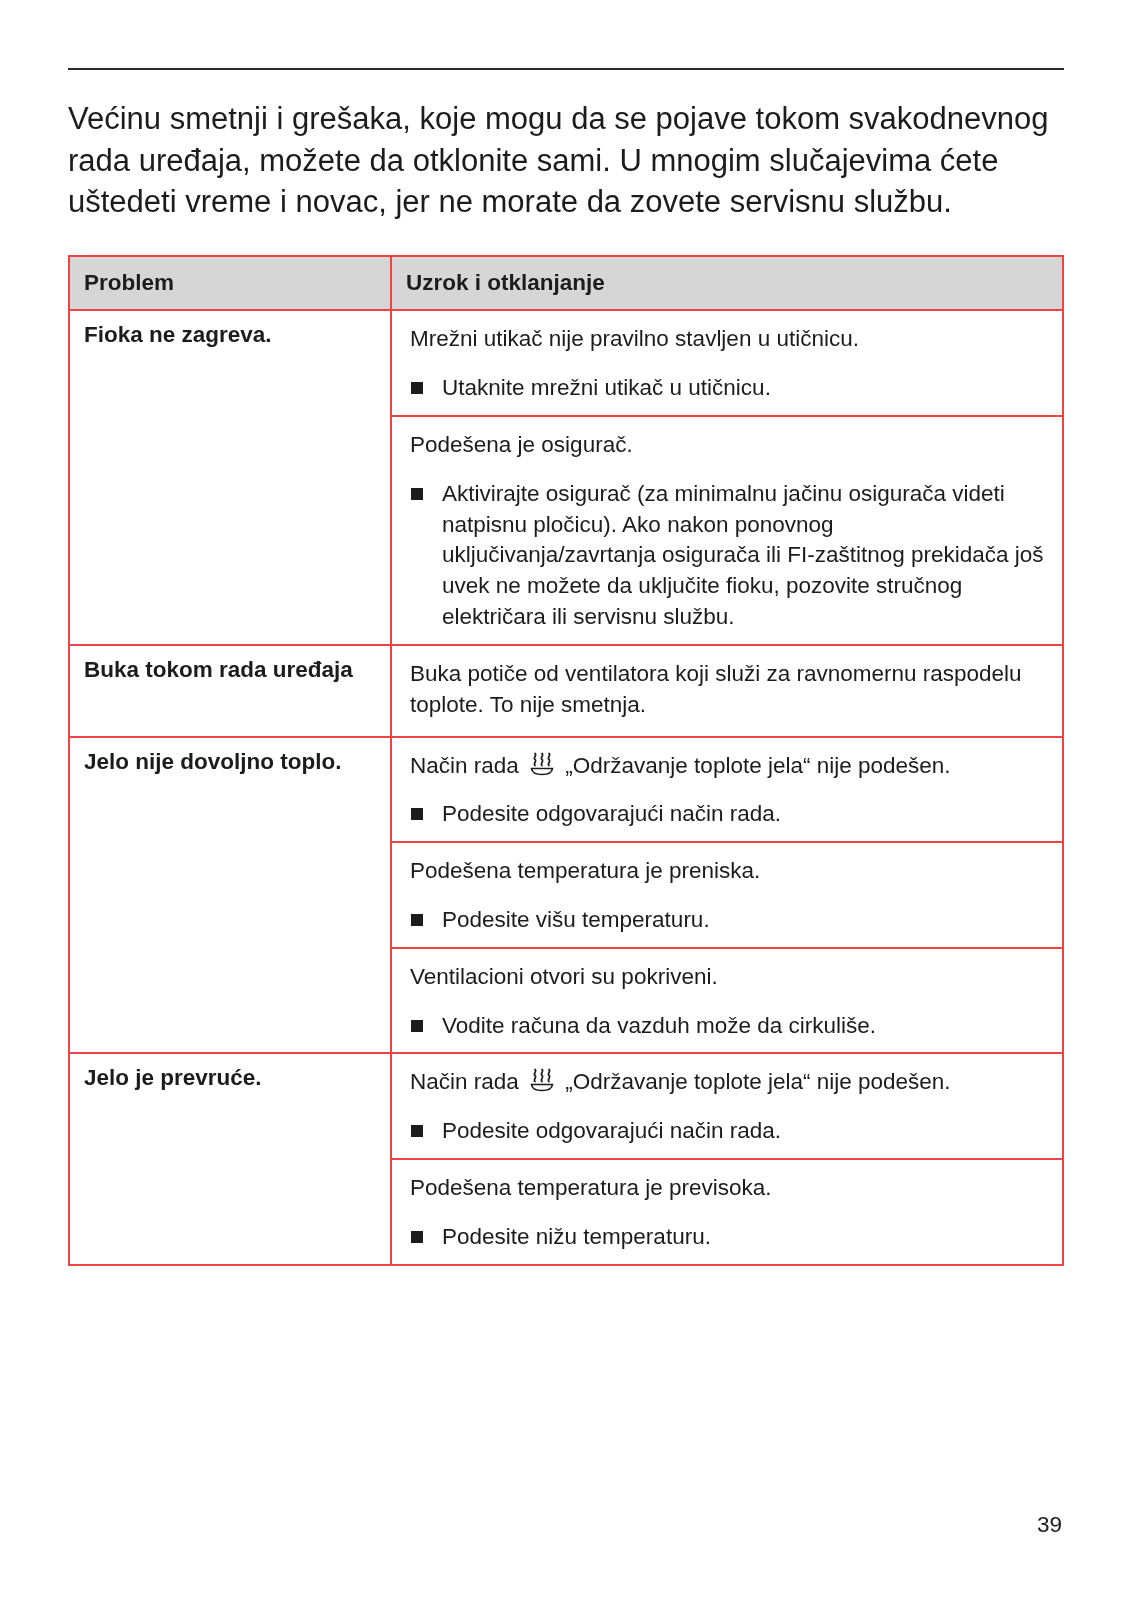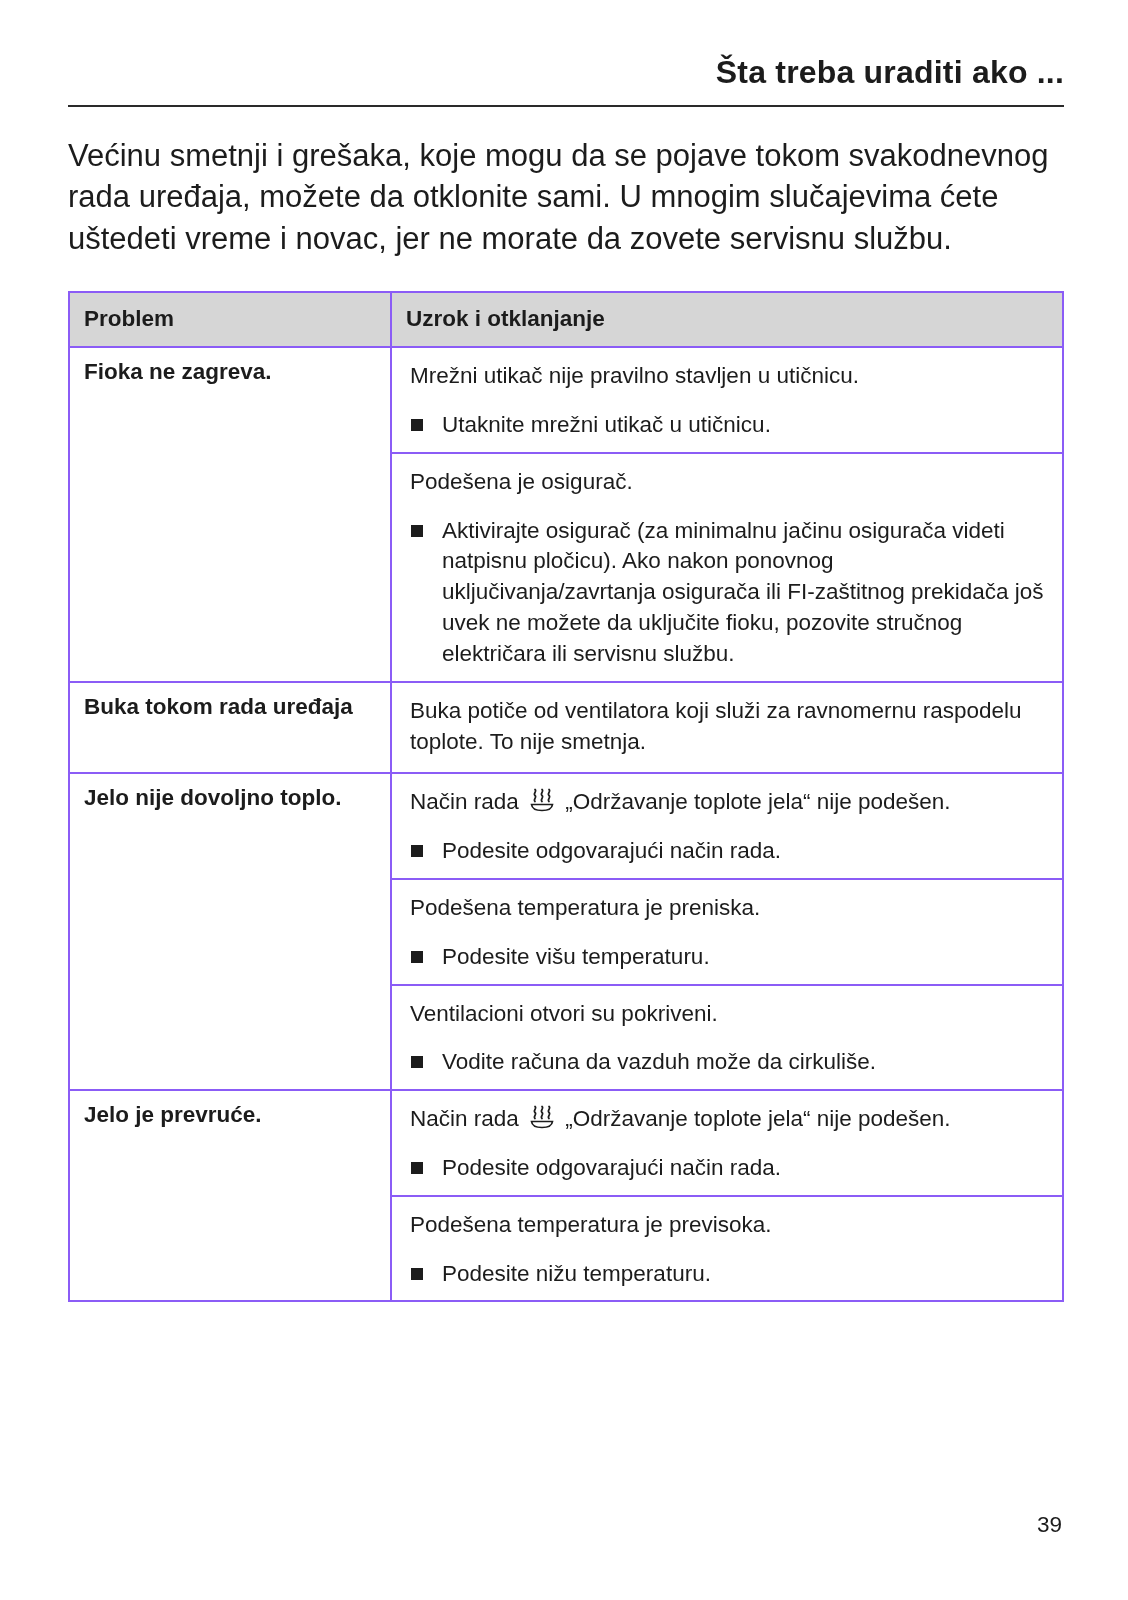--- a/index.html
+++ b/index.html
@@ -40,21 +40,21 @@
   }
   table.ts-table {
     margin-top: 32px;
     width: 100%;
     border-collapse: collapse;
     font-size: 22.5px;
     line-height: 1.37;
   }
   table.ts-table th,
   table.ts-table td {
-    border: 2px solid #8b5cf6;
+    border: 2px solid #ef4444;
     vertical-align: top;
     text-align: left;
     padding: 9px 14px 11px 14px;
     box-sizing: border-box;
   }
   table.ts-table thead th {
     background: #d6d6d6;
     font-weight: bold;
     padding-top: 11px;
     padding-bottom: 11px;
@@ -95,21 +95,20 @@
     bottom: 62px;
     font-size: 22.5px;
   }
 </style>
 </head>
 <body>
 
 <div class="page">
   <div class="content">
 
-    <h1 class="page-title">Šta treba uraditi ako ...</h1>
     <hr class="title-rule">
 
     <div class="intro">
       <p>Većinu smetnji i grešaka, koje mogu da se pojave tokom svakodnevnog rada uređaja, možete da otklonite sami. U mnogim slučajevima ćete uštedeti vreme i novac, jer ne morate da zovete servisnu službu.</p>
     </div>
 
     <table class="ts-table">
       <thead>
         <tr>
             <th class="col-problem">Problem</th>

